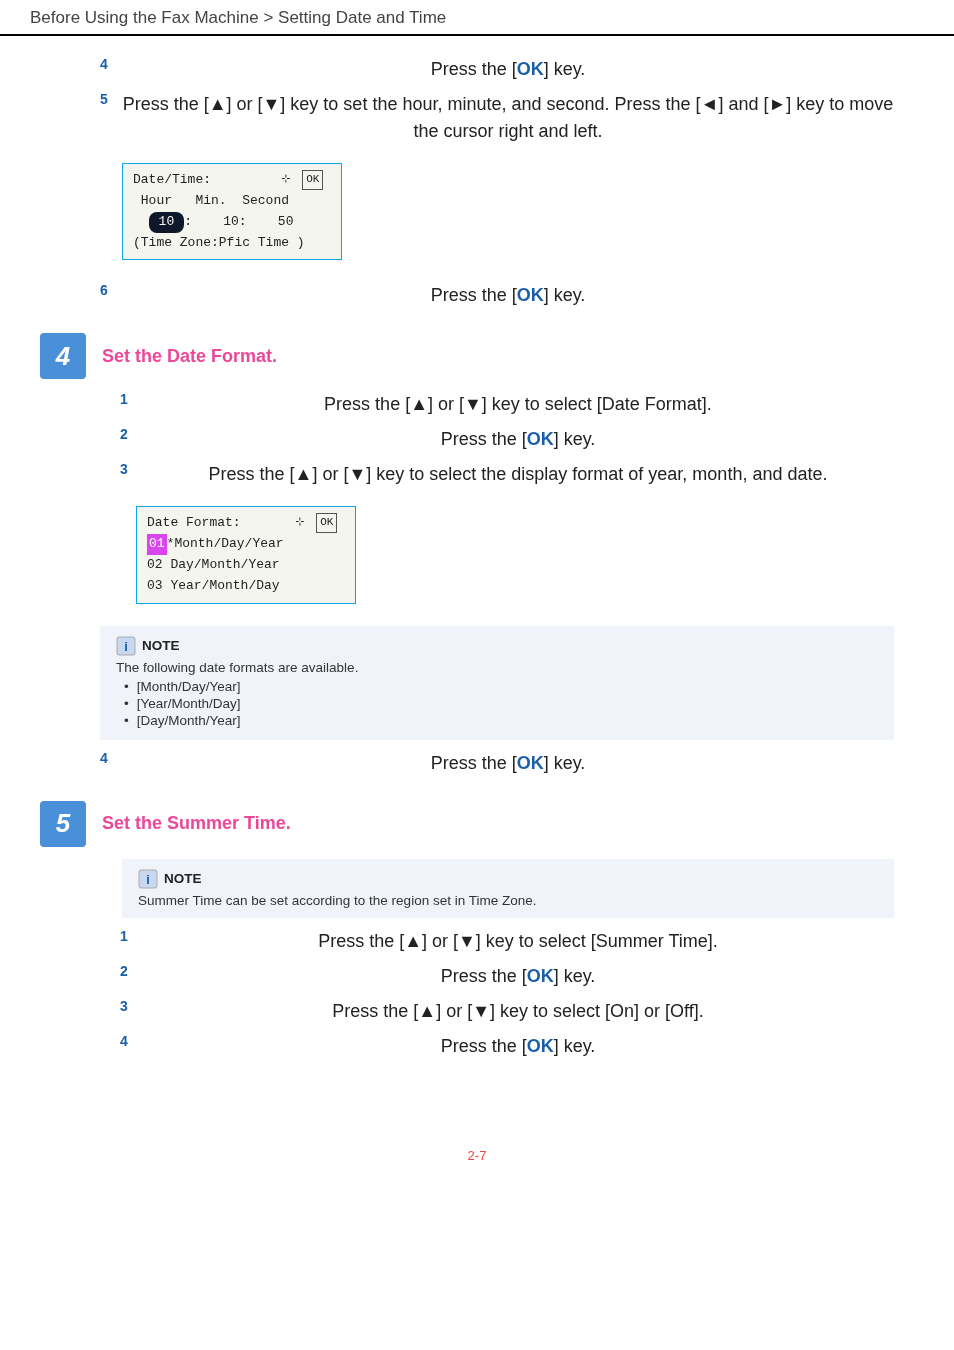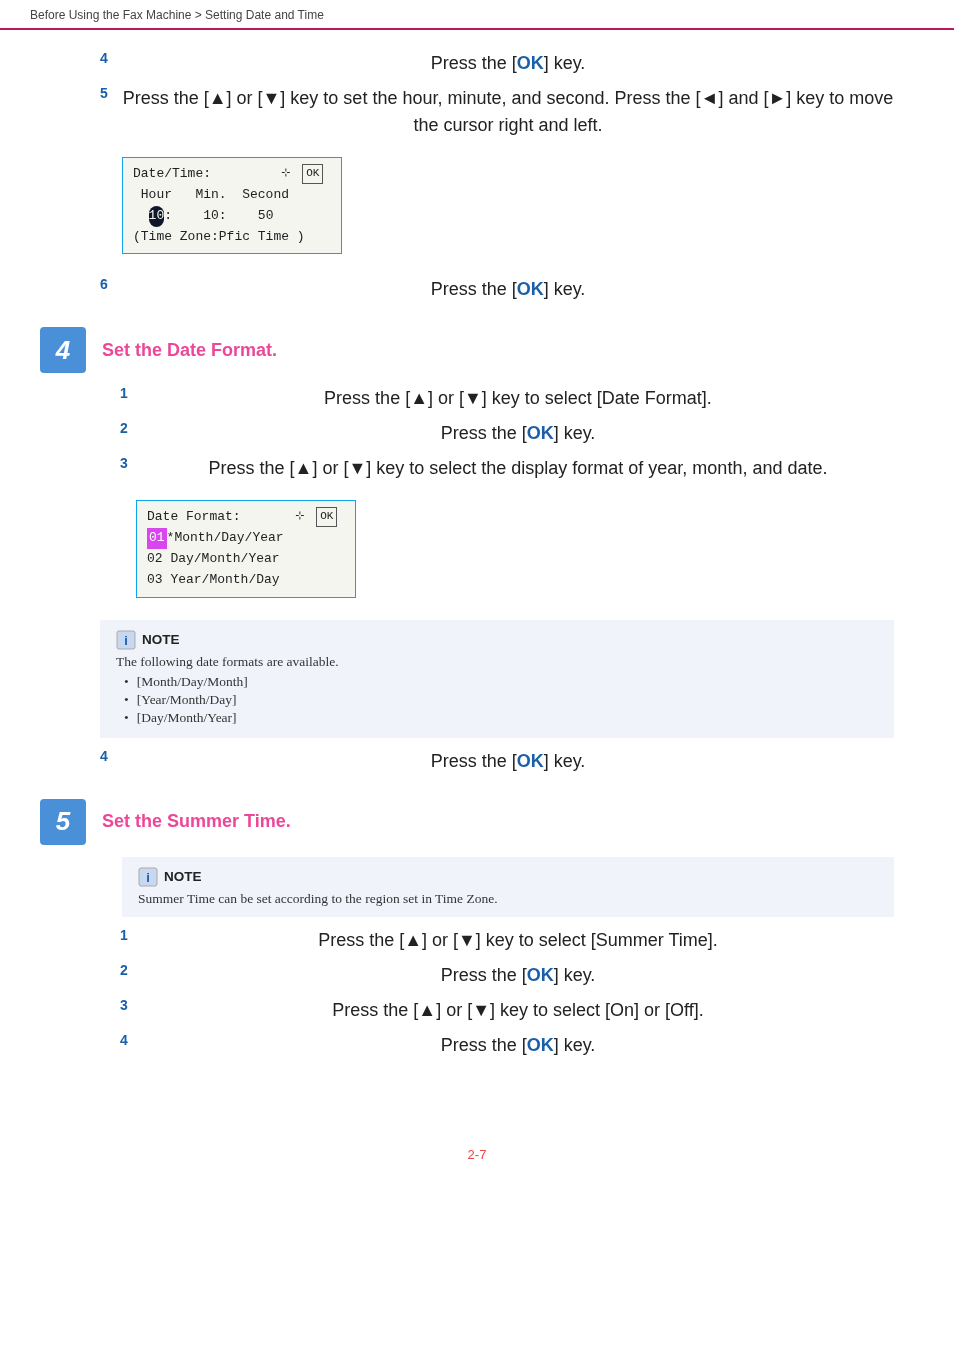--- a/index.html
+++ b/index.html
@@ -8,23 +8,23 @@
       font-size: 14px;
       color: #222;
       background: #fff;
       width: 954px;
       min-height: 1350px;
       padding: 0;
     }
 
     
     .breadcrumb-bar {
-      border-bottom: 2px solid #be185d;
+      border-bottom: 2px solid #000000;
       padding: 8px 30px 6px 30px;
-      font-size: 12px;
+      font-size: 17px;
       color: #444;
     }
 
     
     .content {
       padding: 20px 60px 40px 100px;
     }
 
     .bold-blue {
       color: #1a5fa8;
@@ -114,21 +114,20 @@
       height: 20px;
       margin-right: 6px;
       display: inline-flex;
       align-items: center;
       justify-content: center;
     }
 
     .note-content {
       font-size: 13.5px;
       color: #333;
-      font-family: Liberation Serif, serif;
     }
 
     .note-list {
       list-style: none;
       margin: 4px 0 0 8px;
     }
 
     .note-list li::before {
       content: "•";
       margin-right: 8px;
@@ -173,21 +172,21 @@
     }
 
     .lcd-row {
       white-space: pre;
     }
 
     .cursor-block {
       background: #0f172a;
       color: #f5f5f0;
       display: inline-block;
-      padding: 0 0;
+      padding: 0 10px;
       border-radius: 8px;
     }
   </style>
 </head>
 <body>
 
 <div class="breadcrumb-bar">
   <span>Before Using the Fax Machine &gt; Setting Date and Time</span>
 </div>
 
@@ -267,21 +266,21 @@
         <svg width="20" height="20" viewBox="0 0 20 20">
           <rect x="1" y="1" width="18" height="18" rx="2" fill="#c8d8f0" stroke="#aaa" stroke-width="1"></rect>
           <text x="10" y="15" text-anchor="middle" font-size="13" font-weight="bold" fill="#1a5fa8">i</text>
         </svg>
       </span>
       <span>NOTE</span>
     </div>
     <div class="note-content">
       <span>The following date formats are available.</span>
       <ul class="note-list">
-        <li>[Month/Day/Month]</li>
+        <li>[Month/Day/Year]</li>
         <li>[Year/Month/Day]</li>
         <li>[Day/Month/Year]</li>
       </ul>
     </div>
   </div>
 
   <div class="sub-steps" style="margin-left:0;">
     <div class="sub-step">
       <span class="sub-step-num">4</span>
       <span class="sub-step-text">

